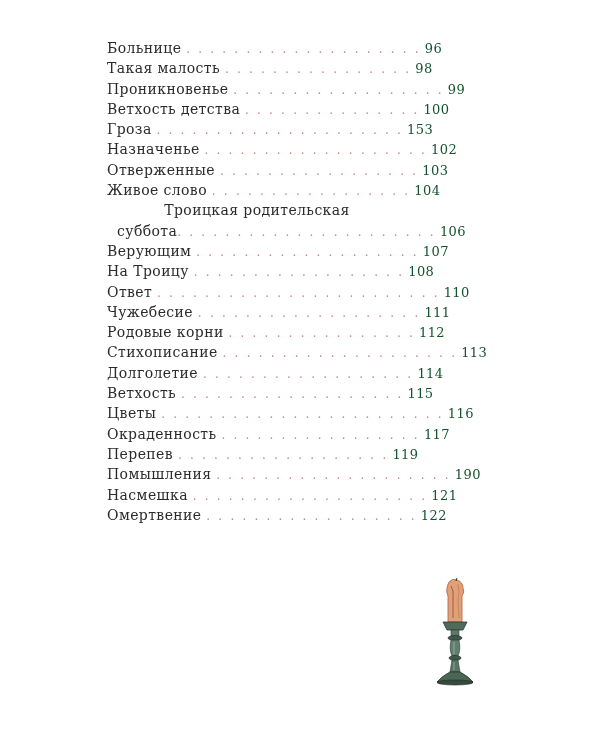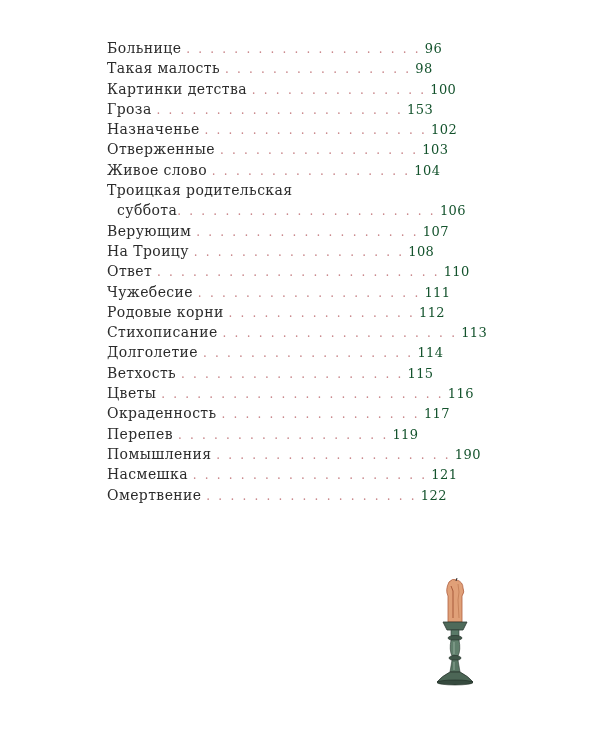--- a/index.html
+++ b/index.html
@@ -18,21 +18,21 @@
       width: 300px;
     }
     .entry {
       display: block;
       font-size: 14px;
       line-height: 20.3px;
       height: 20.3px;
       white-space: nowrap;
       letter-spacing: 0.4px;
     }
-    .entry.two-line { height: 40.6px; }
+    .entry.two-line { height: 40.6px; text-align: center; }
     .entry .title { color: #2b2b2b; }
     .entry .dots {
       color: #c9868a;
       letter-spacing: 2.2px;
       font-size: 12px;
     }
     .entry .page {
       color: #14532d;
       font-size: 13px;
       margin-left: 4px;
@@ -46,21 +46,22 @@
       width: 46px;
       height: 110px;
     }
   </style>
 </head>
 <body>
 
 <div class="toc">
   <div class="entry"><span class="title">Больнице</span> <span class="dots">. . . . . . . . . . . . . . . . . . . .</span><span class="page">96</span></div>
   <div class="entry"><span class="title">Такая малость</span> <span class="dots">. . . . . . . . . . . . . . . .</span><span class="page">98</span></div>
-  <div class="entry"><span class="title">Картинки детства</span> <span class="dots">. . . . . . . . . . . . . . .</span><span class="page">100</span></div>
+  <div class="entry"><span class="title">Проникновенье</span> <span class="dots">. . . . . . . . . . . . . . . . . .</span><span class="page">99</span></div>
+  <div class="entry"><span class="title">Ветхость детства</span> <span class="dots">. . . . . . . . . . . . . . .</span><span class="page">100</span></div>
   <div class="entry"><span class="title">Гроза</span> <span class="dots">. . . . . . . . . . . . . . . . . . . . .</span><span class="page">153</span></div>
   <div class="entry"><span class="title">Назначенье</span> <span class="dots"> . . . . . . . . . . . . . . . . . . .</span><span class="page">102</span></div>
   <div class="entry"><span class="title">Отверженные</span> <span class="dots"> . . . . . . . . . . . . . . . . .</span><span class="page">103</span></div>
   <div class="entry"><span class="title">Живое слово</span> <span class="dots"> . . . . . . . . . . . . . . . . .</span><span class="page">104</span></div>
   <div class="entry two-line"><span class="title">Троицкая родительская</span><span class="title-line2"><span class="title">суббота</span><span class="dots">. . . . . . . . . . . . . . . . . . . . . .</span><span class="page">106</span></span></div>
   <div class="entry"><span class="title">Верующим</span> <span class="dots"> . . . . . . . . . . . . . . . . . . .</span><span class="page">107</span></div>
   <div class="entry"><span class="title">На Троицу</span> <span class="dots"> . . . . . . . . . . . . . . . . . .</span><span class="page">108</span></div>
   <div class="entry"><span class="title">Ответ</span> <span class="dots"> . . . . . . . . . . . . . . . . . . . . . . . .</span><span class="page">110</span></div>
   <div class="entry"><span class="title">Чужебесие</span> <span class="dots">. . . . . . . . . . . . . . . . . . .</span><span class="page">111</span></div>
   <div class="entry"><span class="title">Родовые корни</span> <span class="dots"> . . . . . . . . . . . . . . . .</span><span class="page">112</span></div>

